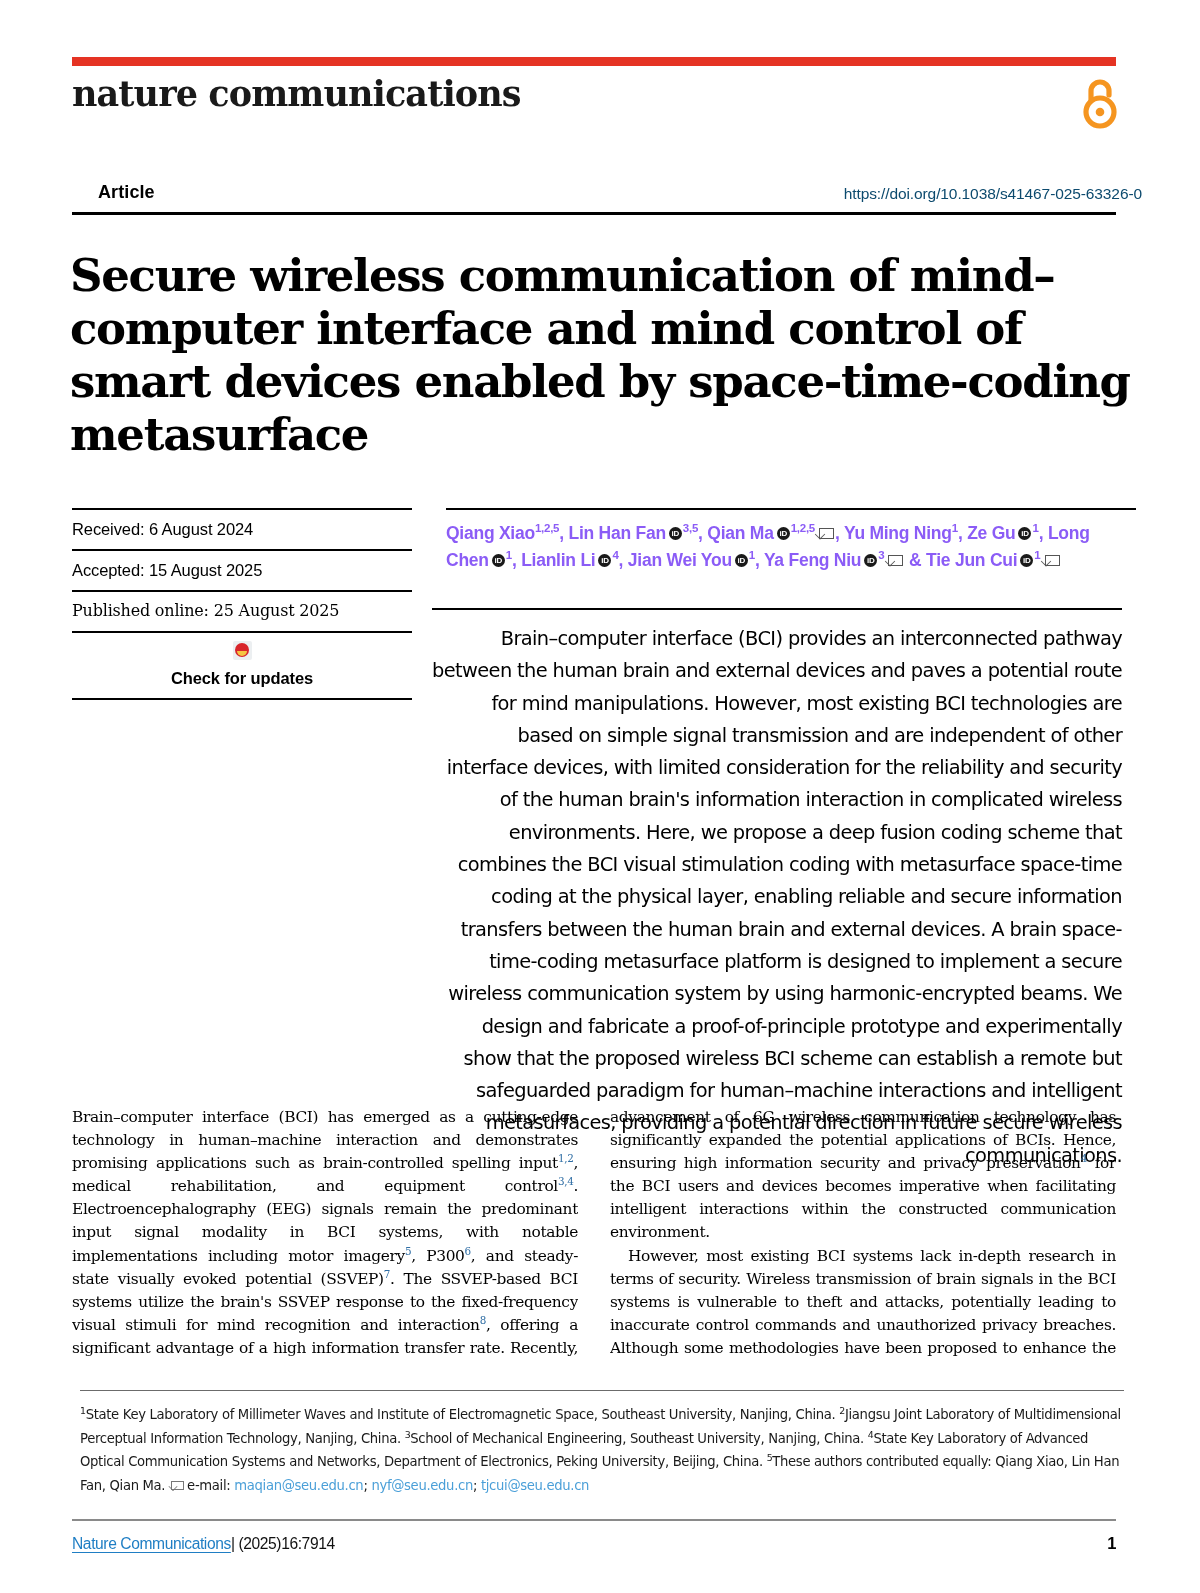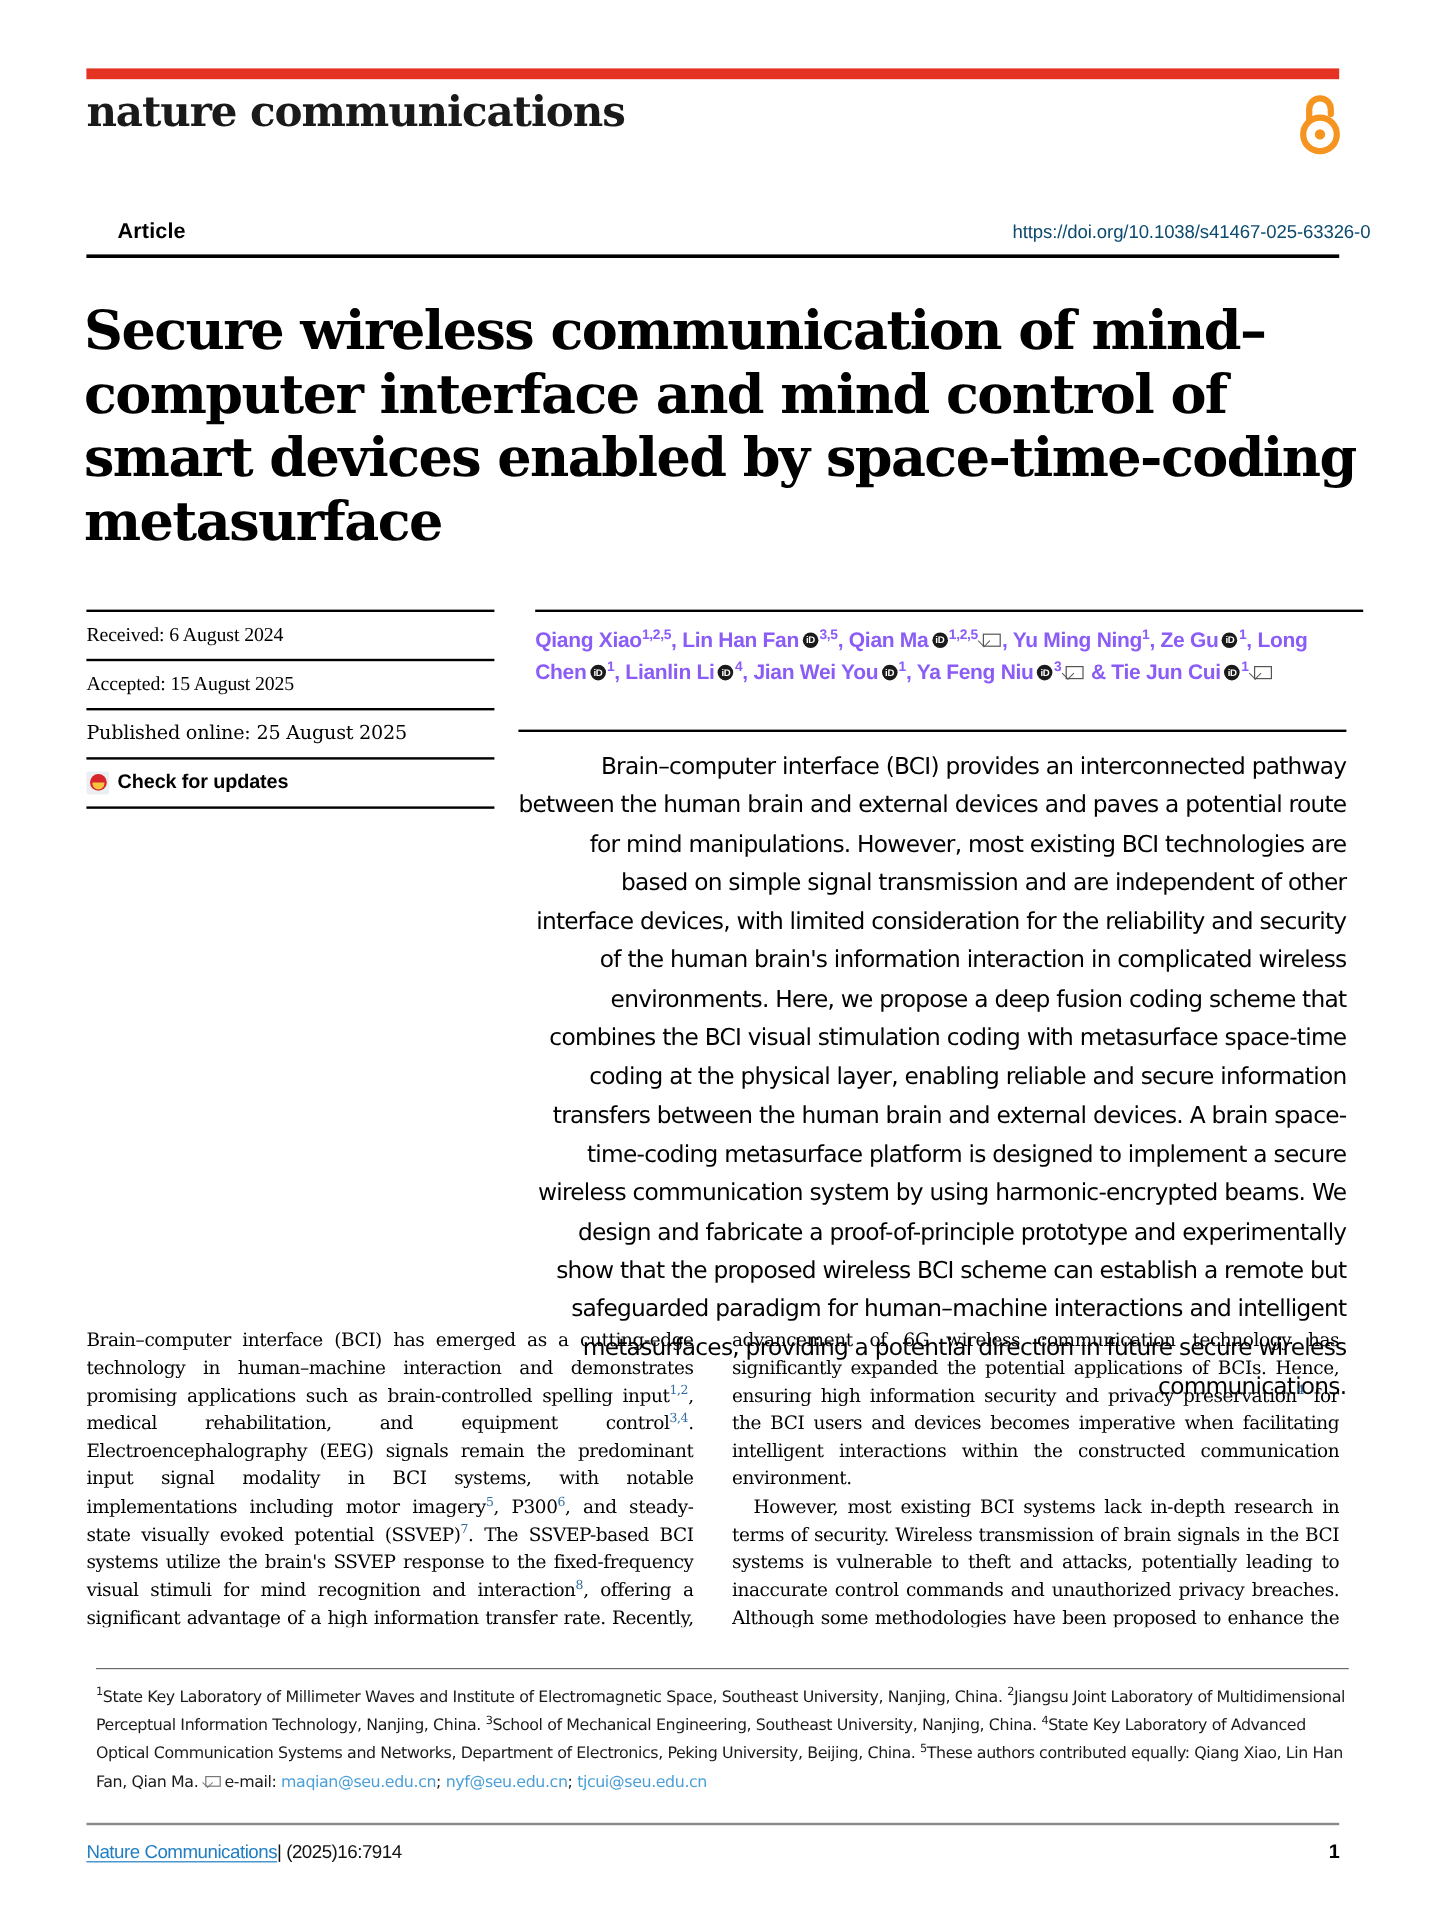--- a/index.html
+++ b/index.html
@@ -104,27 +104,28 @@
     top: 508px;
     width: 340px;
   }
   .meta-row {
     border-top: 2.4px solid #000;
     padding: 8px 0 9px 0;
     font-size: 16.5px;
     line-height: 22px;
     font-weight: 400;
   }
-  .meta-row.sans { font-family: Liberation Serif, serif; letter-spacing: -0.1px; }
+  .meta-row.sans { font-family: Liberation Sans, sans-serif; letter-spacing: -0.1px; }
   .meta-row.serif { font-family: "DejaVu Serif", serif; font-size: 16px; letter-spacing: -0.2px; }
   .meta-row.last { border-bottom: 2.4px solid #000; }
   .crossmark-row {
     display: flex;
     align-items: center;
     gap: 7px;
+    flex-direction: column;
   }
   .crossmark-icon {
     width: 19px;
     height: 19px;
     flex: 0 0 19px;
     background: #eceff1;
     border-radius: 2px;
     position: relative;
   }
   .crossmark-icon::before {

